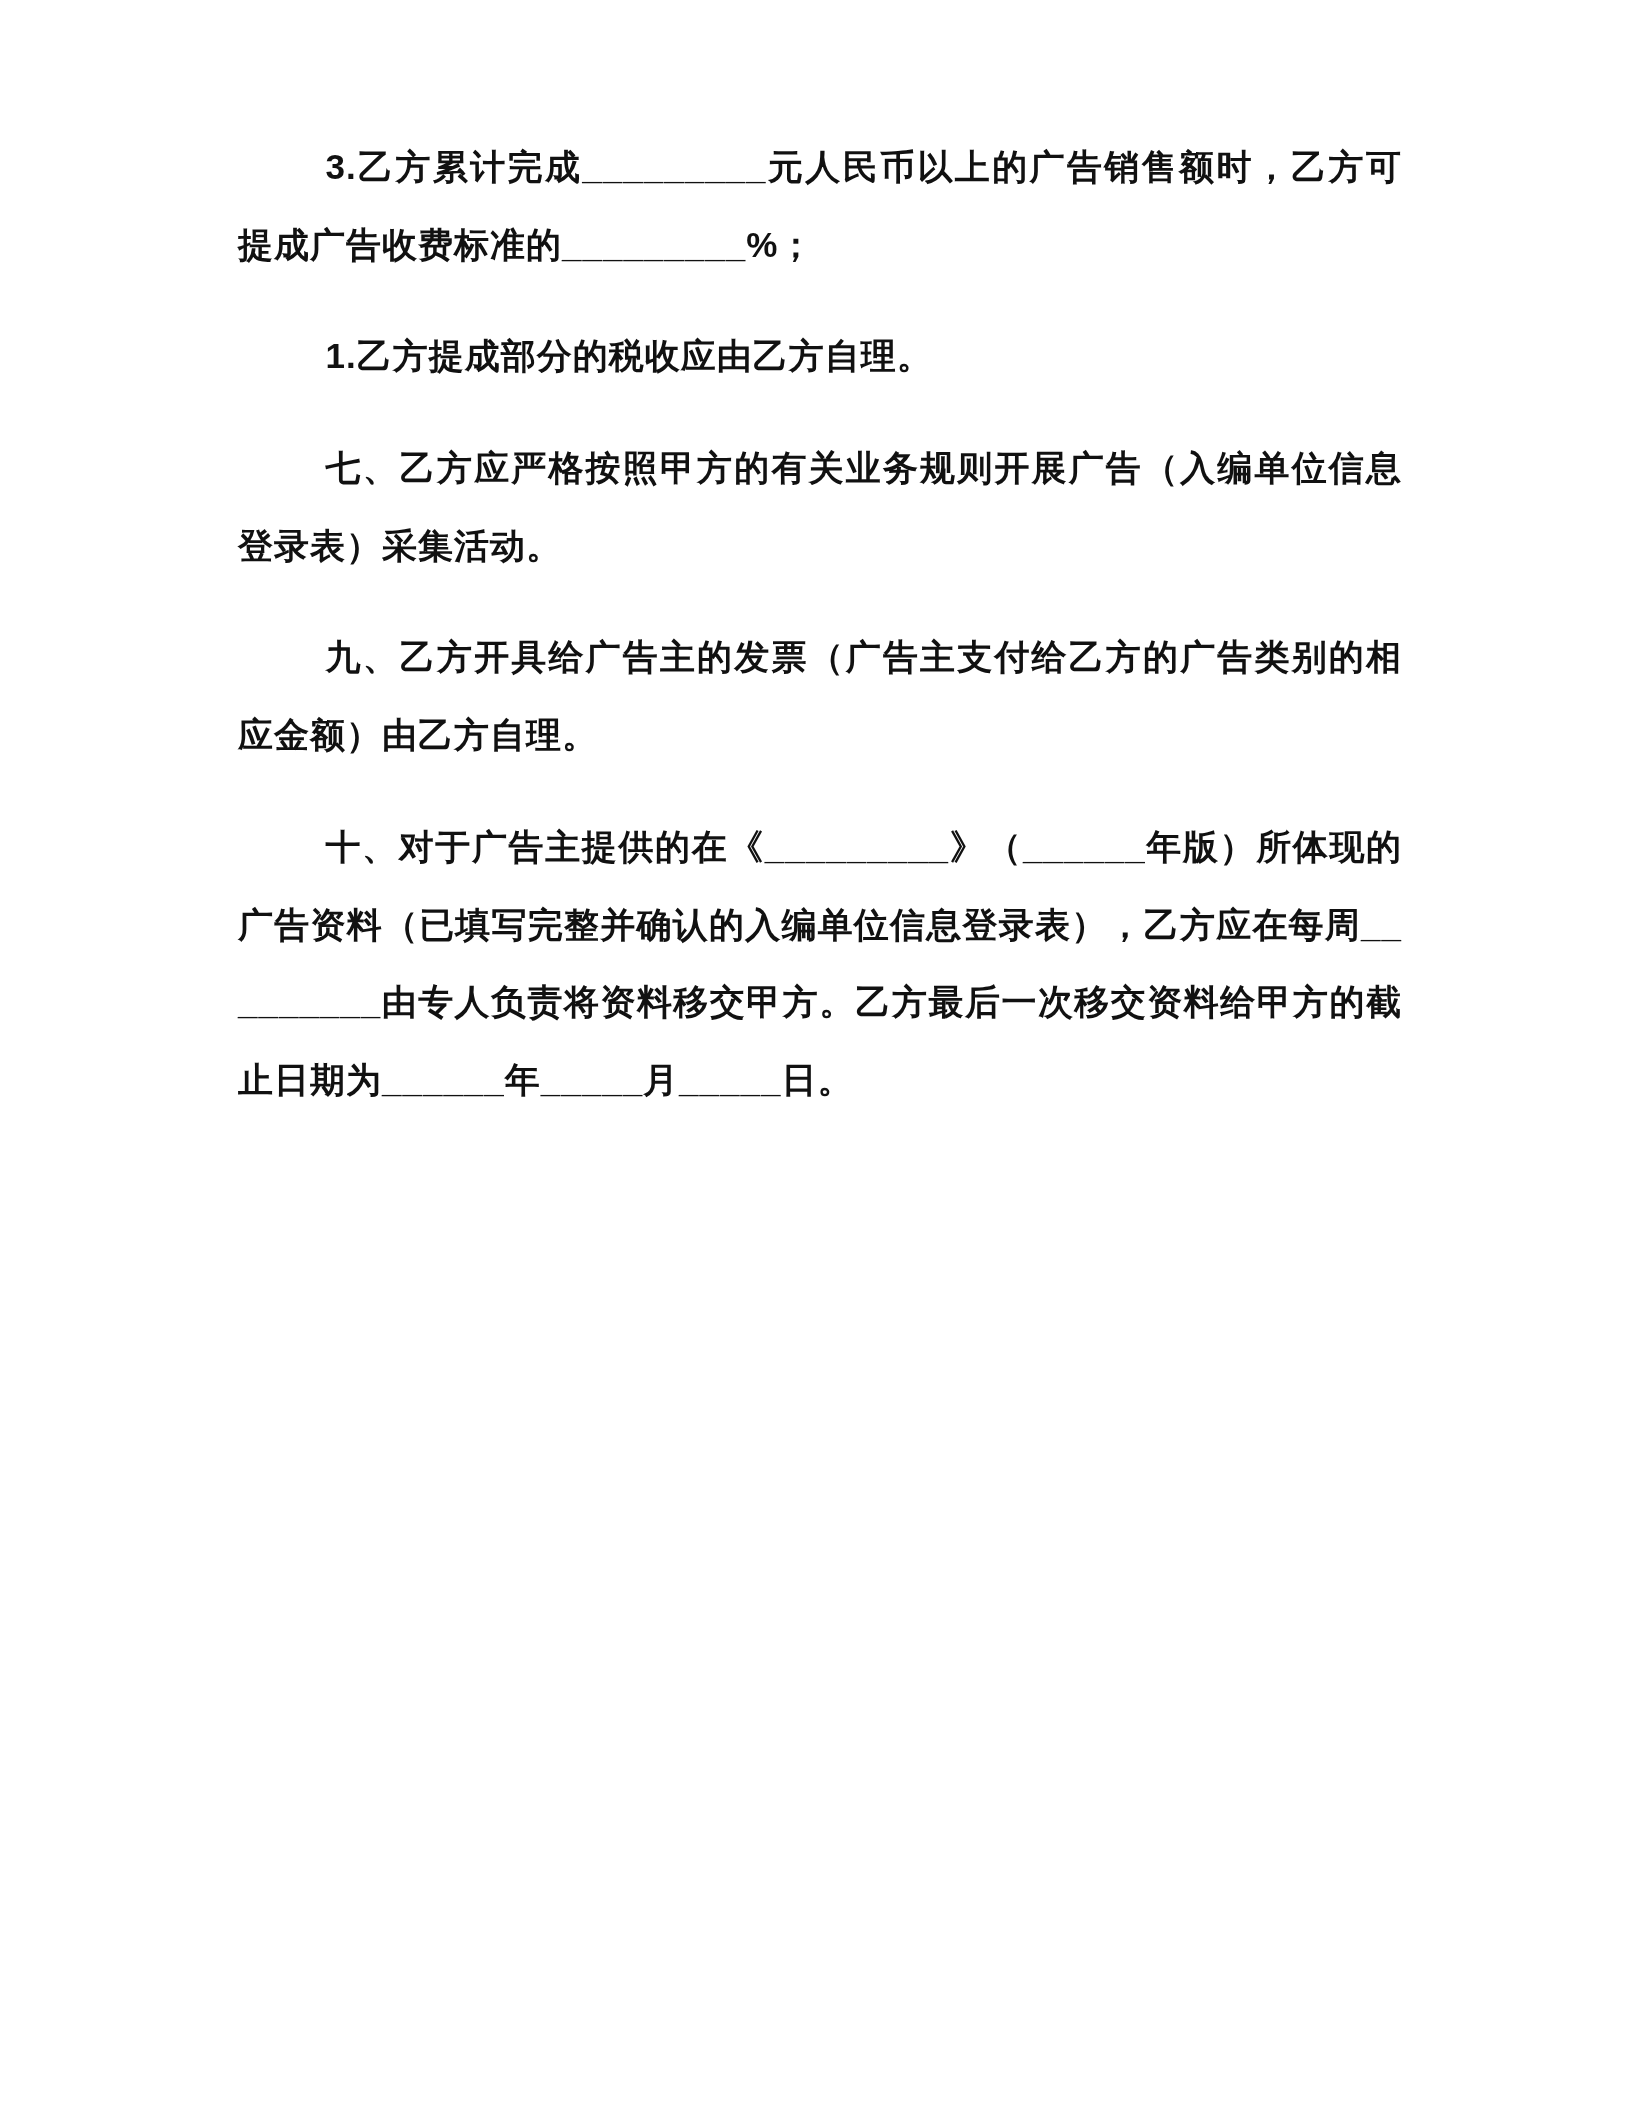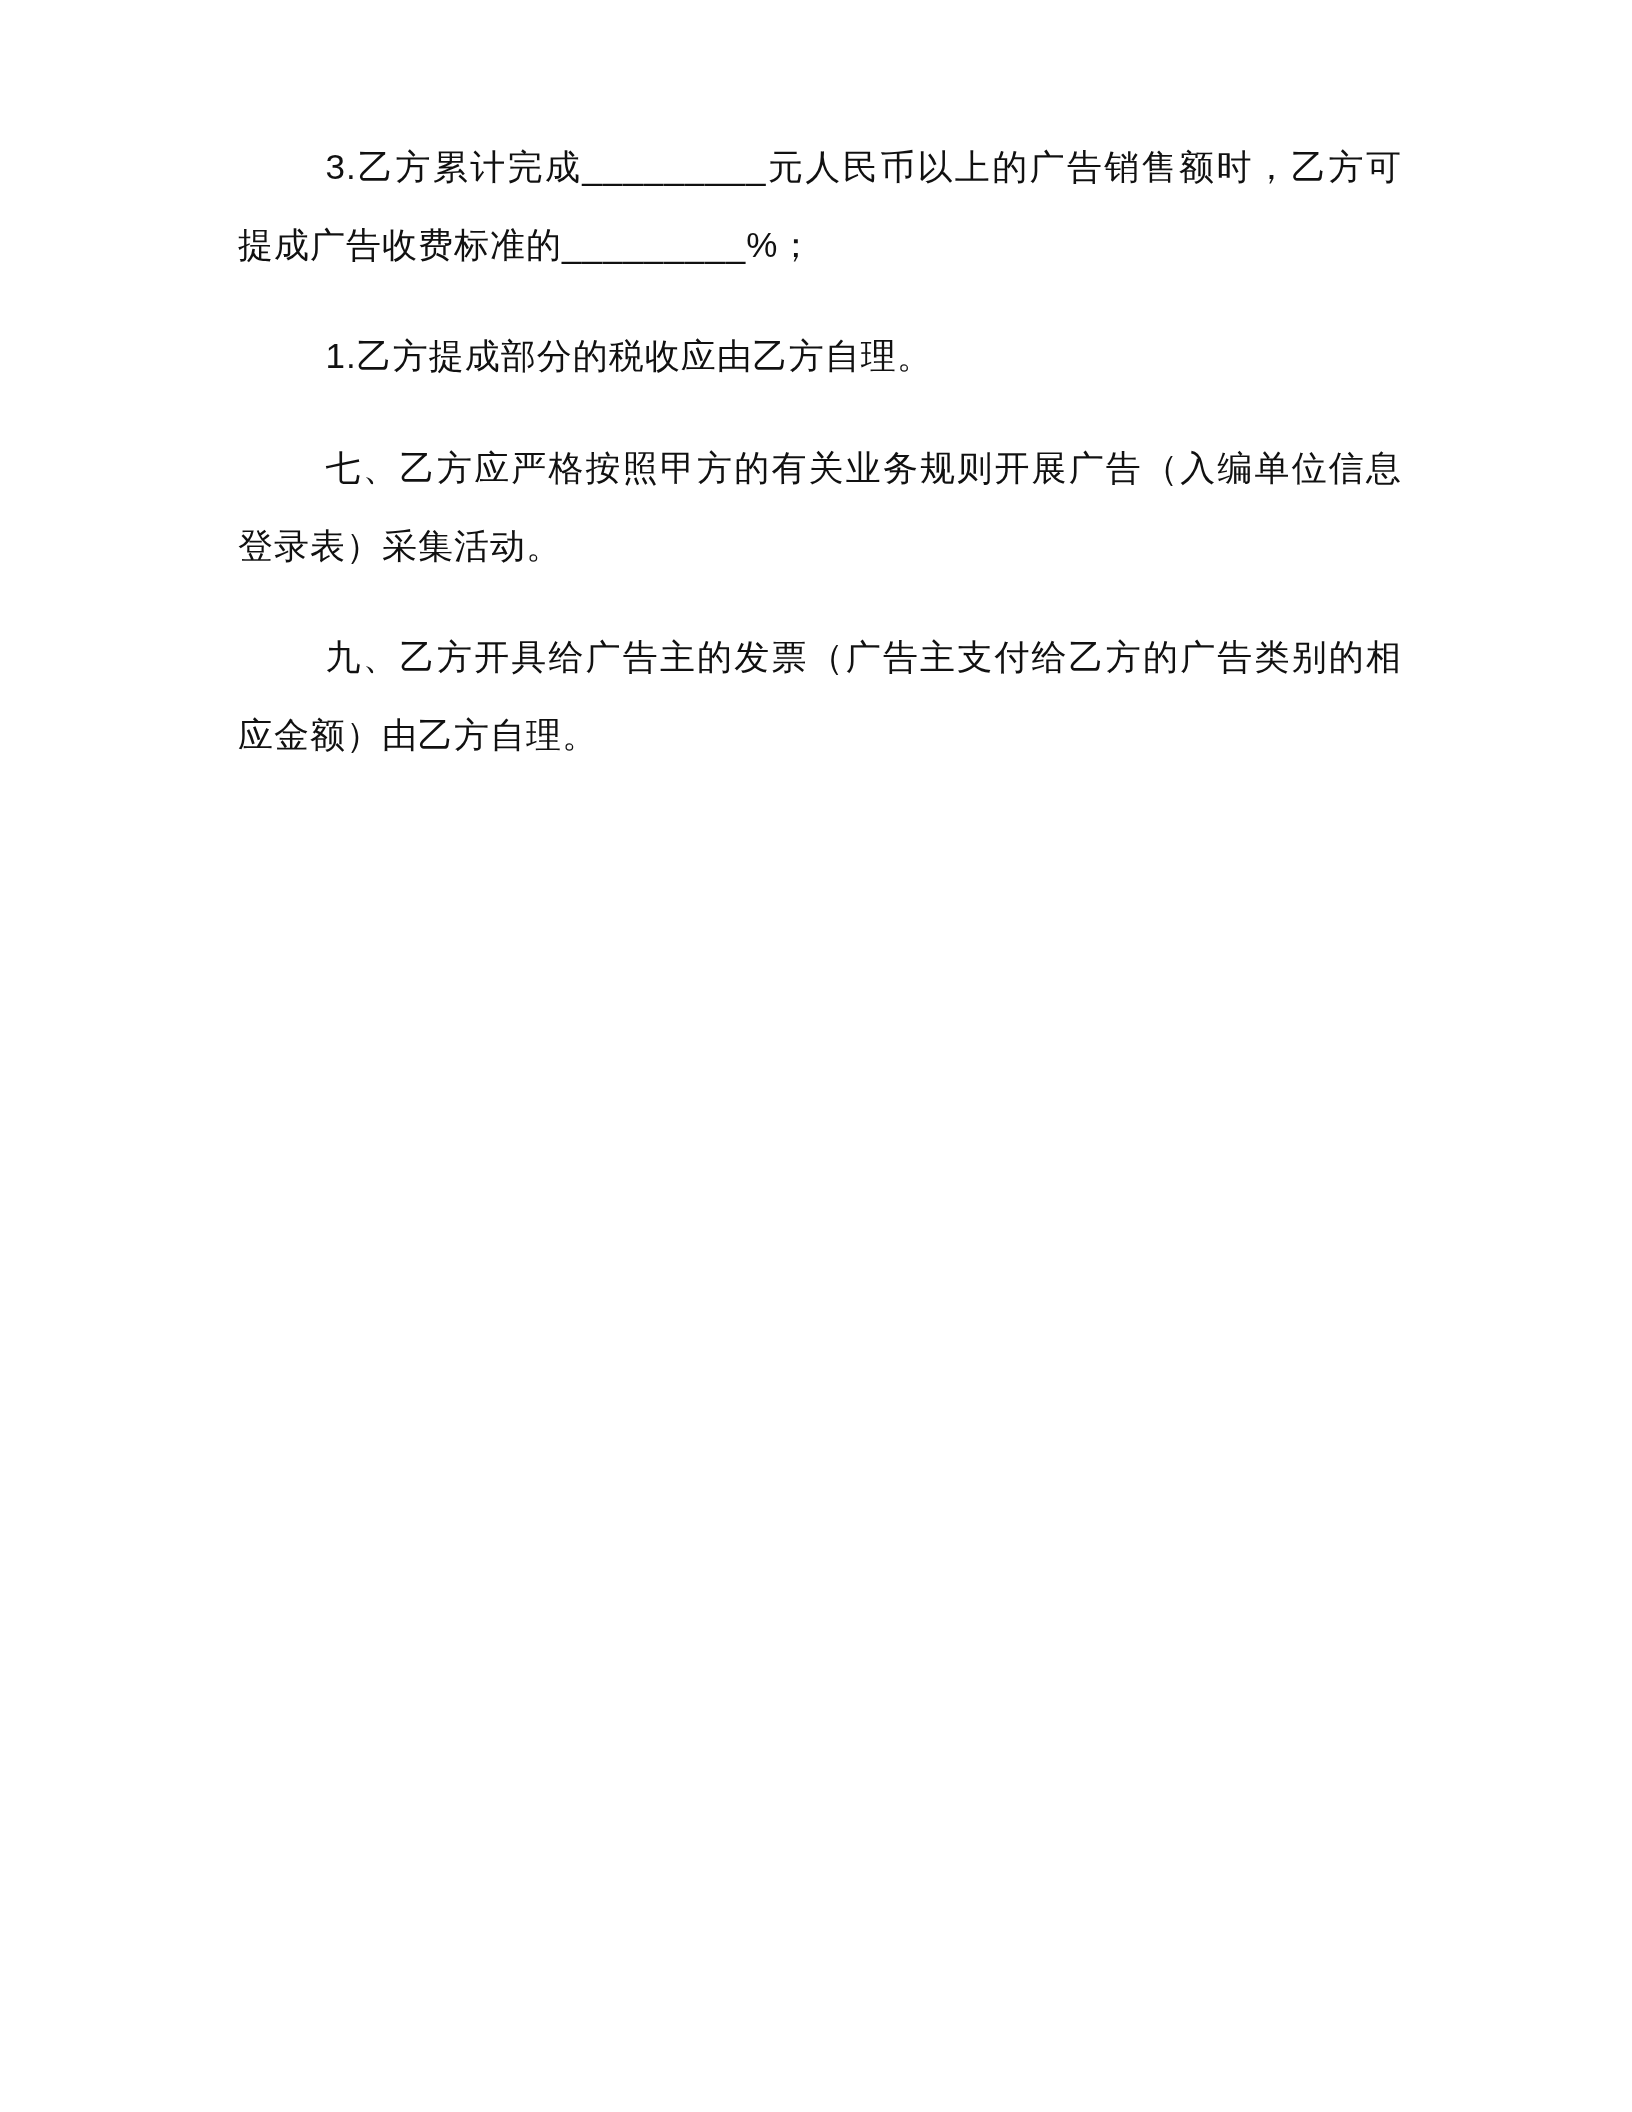--- a/index.html
+++ b/index.html
@@ -17,32 +17,33 @@
   .page {
     box-sizing: border-box;
     width: 1632px;
     height: 2112px;
     background: #ffffff;
     padding: 128px 230px 60px 238px;
   }
   .doc-body p {
     margin: 0 0 34px 0;
     font-size: 35px;
-    font-weight: normal;
+    font-weight: bold;
     line-height: 2.22;
     text-align: justify;
     text-justify: inter-ideograph;
     text-indent: 2.5em;
     letter-spacing: 1px;
     word-break: break-all;
   }
 </style>
 </head>
 <body>
 
 <div class="page">
   <div class="doc-body">
     <p>3.乙方累计完成_________元人民币以上的广告销售额时，乙方可提成广告收费标准的_________%；</p>
     <p>1.乙方提成部分的税收应由乙方自理。</p>
     <p>七、乙方应严格按照甲方的有关业务规则开展广告（入编单位信息登录表）采集活动。</p>
     <p>九、乙方开具给广告主的发票（广告主支付给乙方的广告类别的相应金额）由乙方自理。</p>
+    <p>十、对于广告主提供的在《_________》（______年版）所体现的广告资料（已填写完整并确认的入编单位信息登录表），乙方应在每周_________由专人负责将资料移交甲方。乙方最后一次移交资料给甲方的截止日期为______年_____月_____日。</p>
   </div>
 </div>
 
 </body></html>

